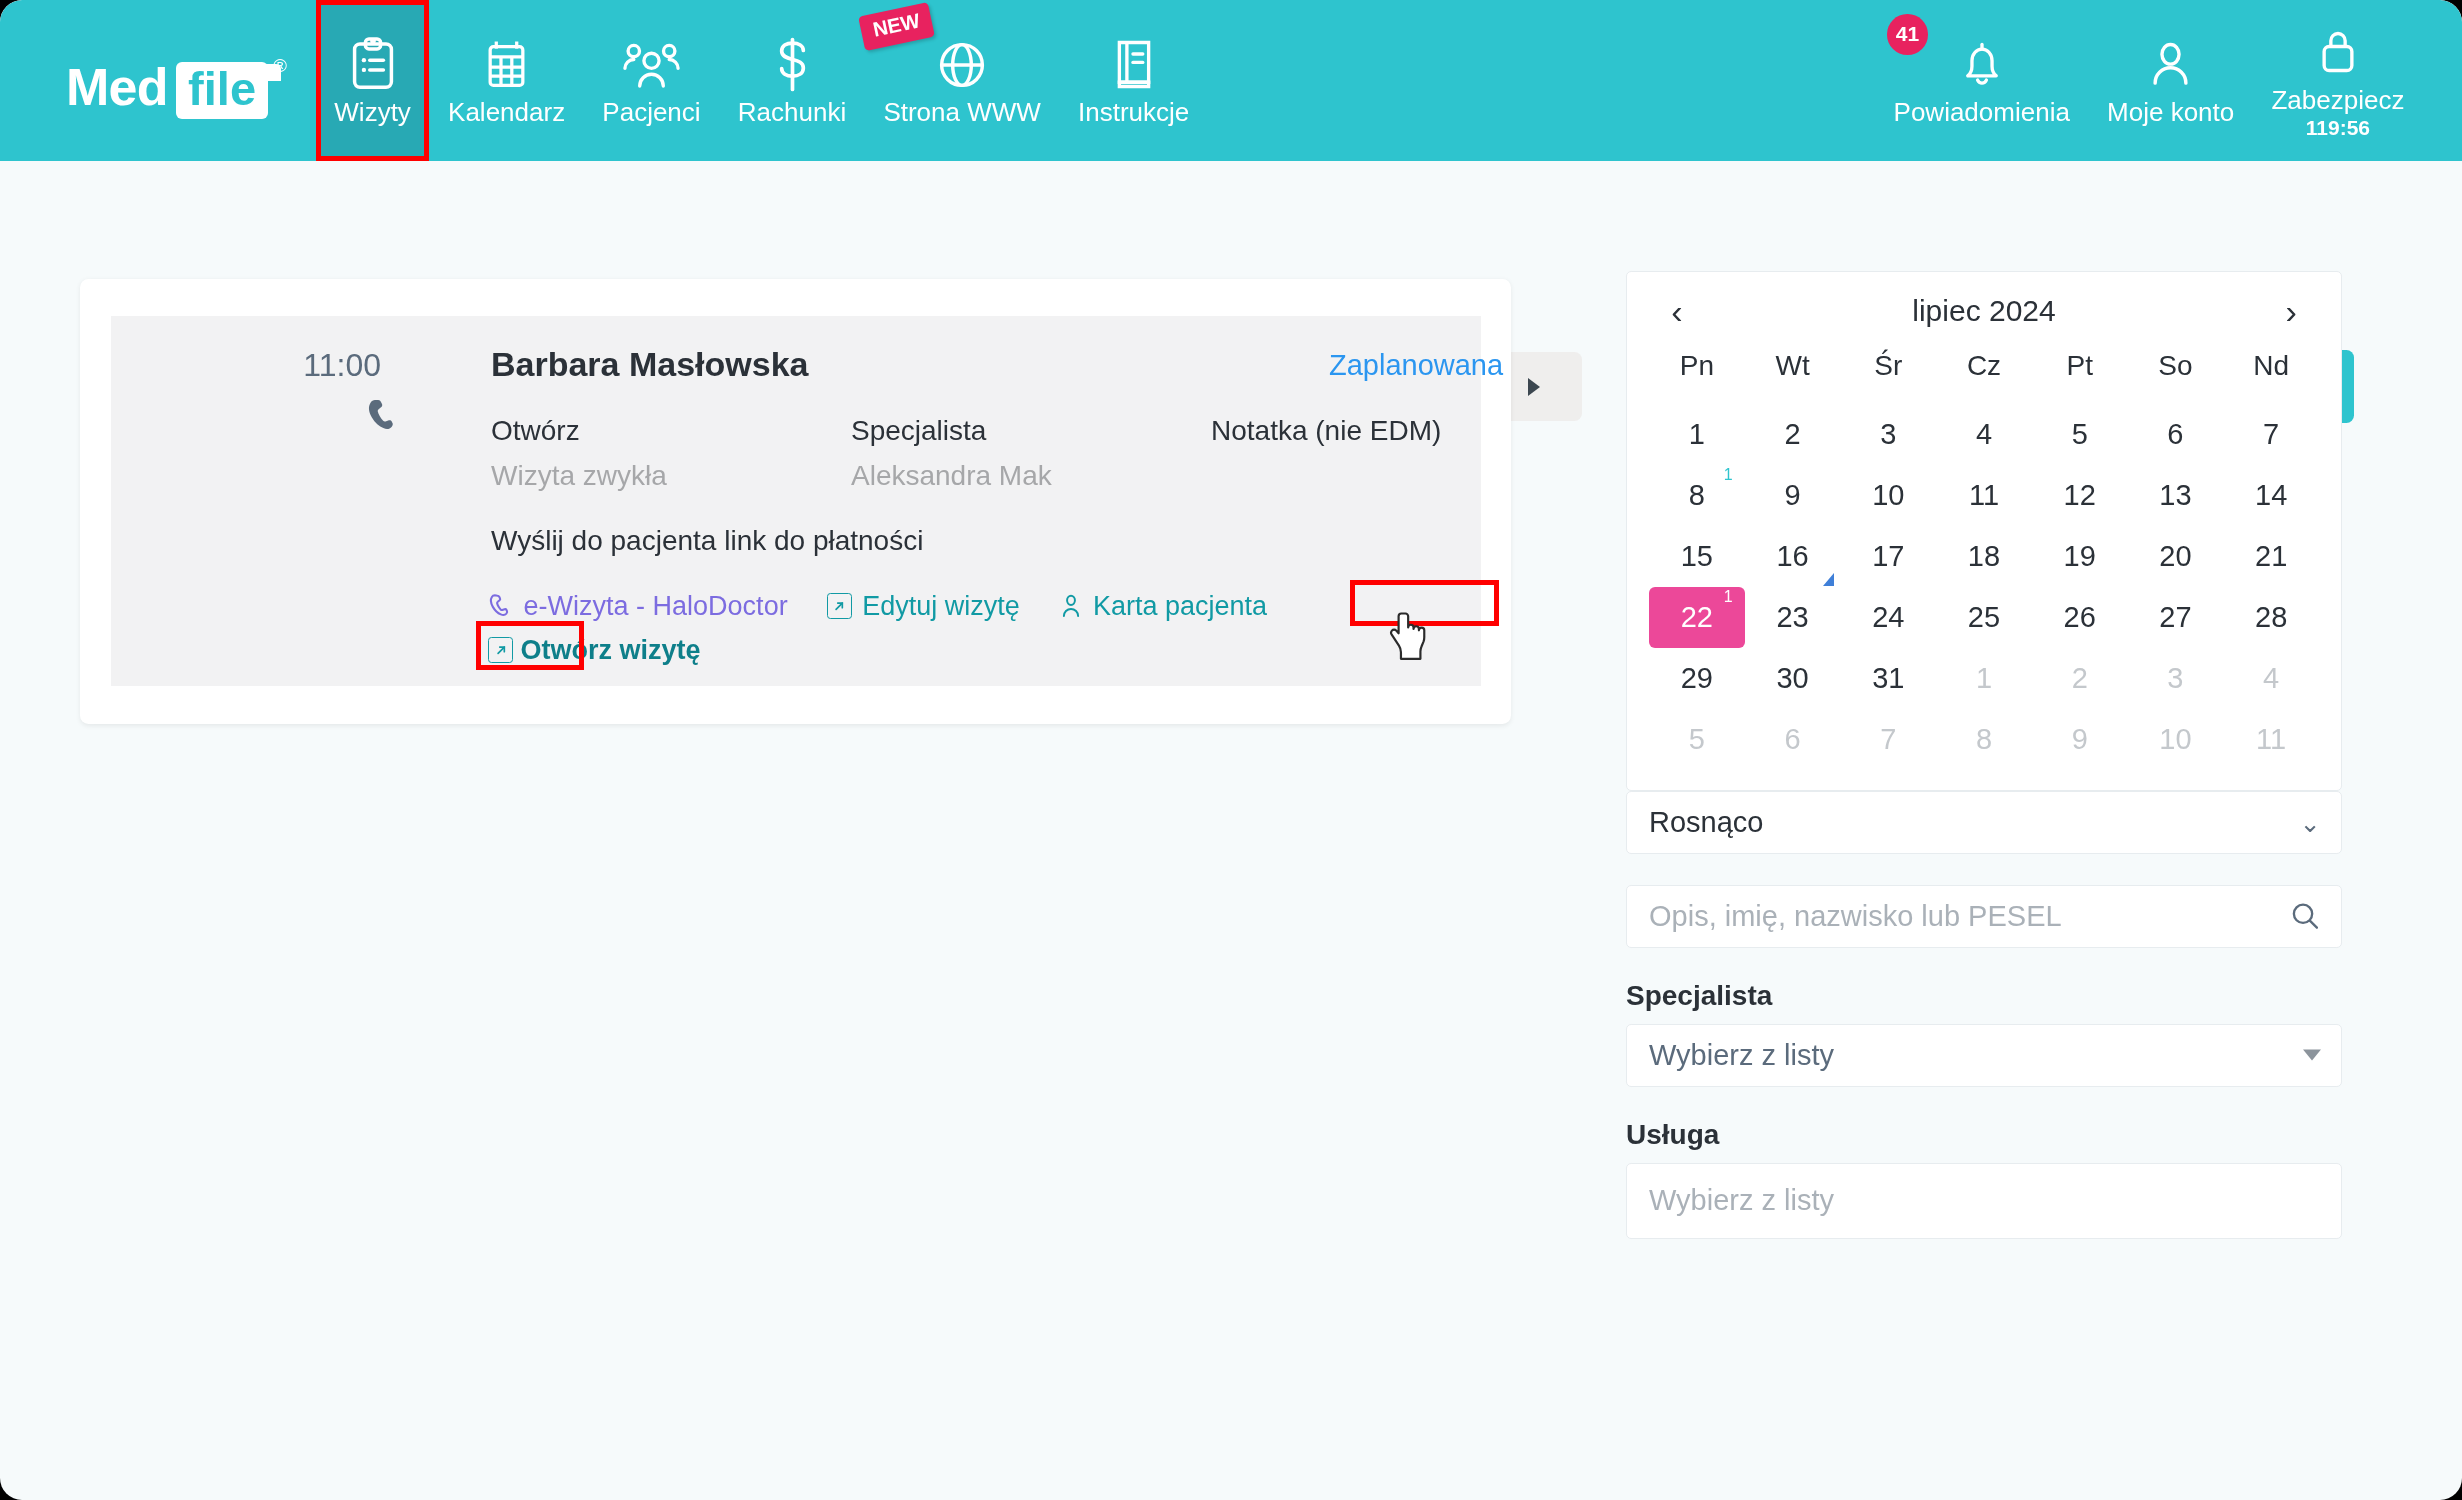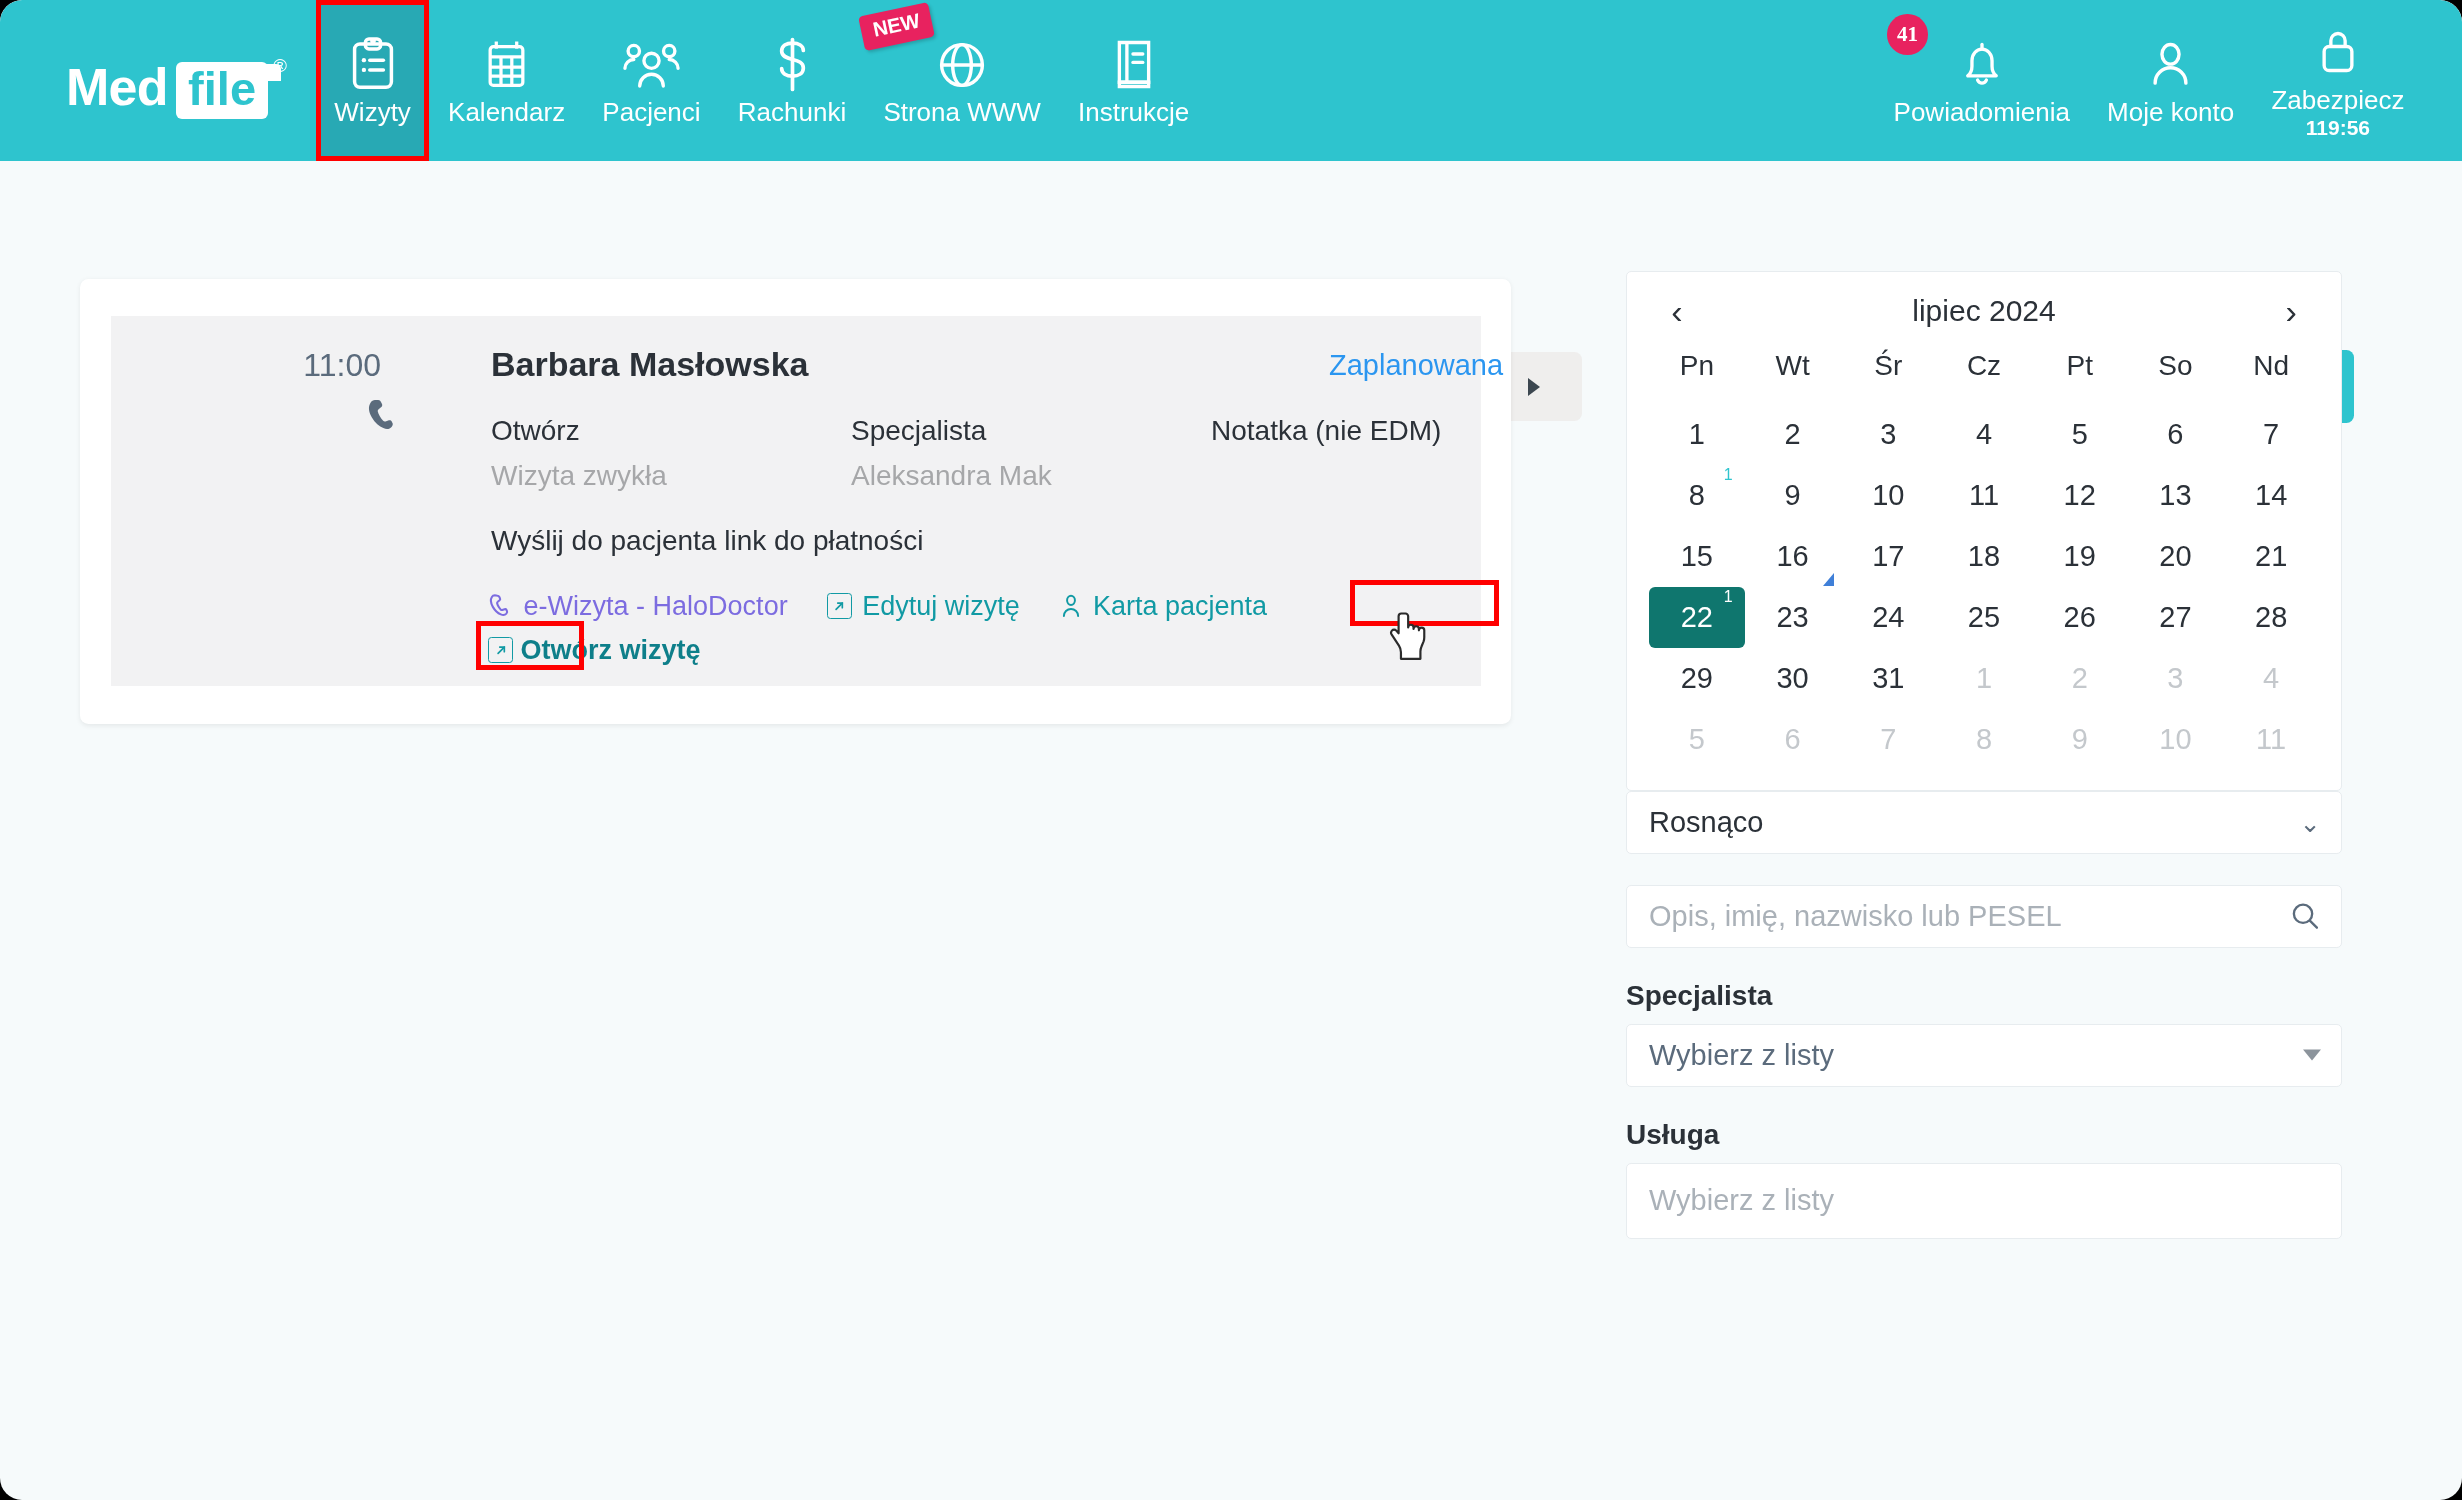--- a/index.html
+++ b/index.html
@@ -98,21 +98,20 @@
   }
   .nav-badge-count {
     position: absolute;
     left: 12px; top: 13.5px;
     background: #e8225f; color: #fff;
     font-size: 21px; font-weight: bold;
     min-width: 41px; height: 41px;
     border-radius: 20.3px;
     display: flex; align-items: center; justify-content: center;
     z-index: 4;
-    font-family: Liberation Serif, serif;
   }
   #navright {
     display: flex; align-items: stretch;
     margin-left: auto;
     padding-right: 39px;
   }
   .nav-sub {
     font-size: 21px; font-weight: bold; color: #fff;
     margin-top: 1.7px;
   }
@@ -259,21 +258,21 @@
     padding: 5.1px 0 22px 0;
   }
   .cal-cell {
     position: relative;
     height: 61px;
     display: flex; align-items: center; justify-content: center;
     font-size: 29px; color: #2b3138; cursor: pointer;
   }
   .cal-cell.muted { color: #c4c8cc; }
   .cal-cell.sel {
-    background: #0f766e; color: #ffffff; border-radius: 6px;
+    background: #ec4899; color: #ffffff; border-radius: 6px;
   }
   .cal-cell .sup {
     position: absolute; top: 1.7px; right: 12px;
     font-size: 16px; color: #2ec4ce; line-height: 1;
   }
   .cal-cell.sel .sup { color: #ffffff; }
   .cal-cell .tri {
     position: absolute; right: 6.8px; bottom: 1.7px;
     width: 0; height: 0;
     border-left: 11px solid transparent;

